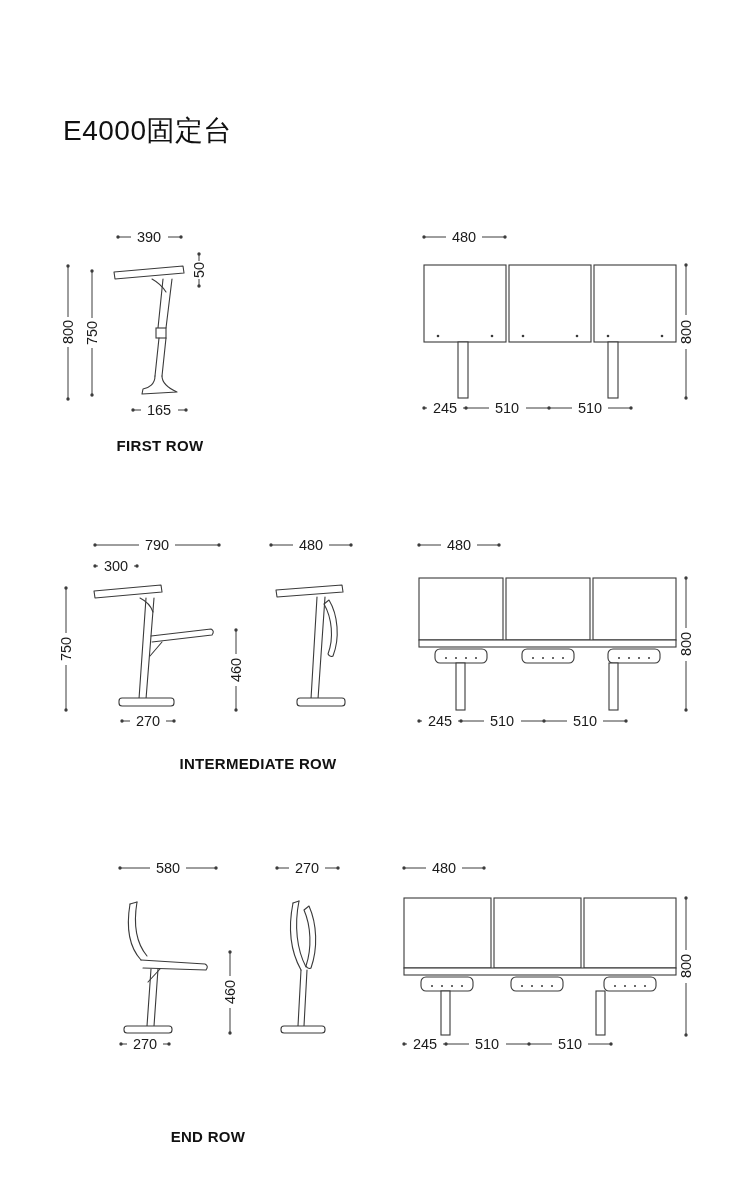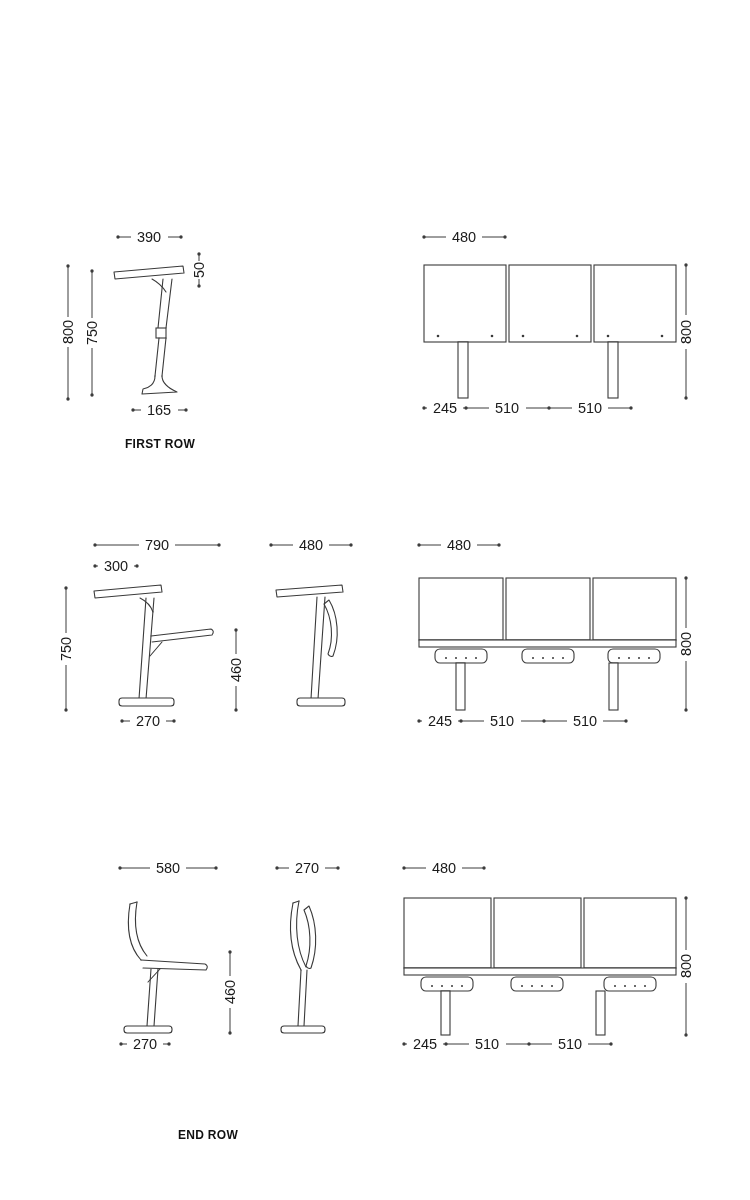--- a/index.html
+++ b/index.html
@@ -5,40 +5,41 @@
   html,body { margin:0; padding:0; background:#fff; }
   .canvas {
     position:relative; width:750px; height:1200px; background:#ffffff;
     font-family:"Liberation Sans", sans-serif; overflow:hidden;
   }
   .page-title {
     position:absolute; left:63px; top:112px;
     font-size:28px; font-weight:500; color:#111; letter-spacing:0.5px;
   }
   .row-label {
-    position:absolute; font-size:12px; font-weight:700; color:#111;
+    position:absolute; font-size:15px; font-weight:700; color:#111;
     letter-spacing:0.3px; text-align:center;
   }
   svg.drawing { position:absolute; left:0; top:0; }
   .dim-line { stroke:#3c3c3c; stroke-width:1; }
   .dim-dot  { fill:#3c3c3c; }
   .dim-text {
     font-family:"Liberation Sans", sans-serif; font-size:14.5px;
     fill:#1a1a1a; text-anchor:middle;
   }
   .draw { stroke:#3a3a3a; stroke-width:1.1; fill:none;
           stroke-linecap:round; stroke-linejoin:round; }
   .panel { fill:#ffffff; stroke:#3a3a3a; stroke-width:1.1; }
   .screw { fill:#3a3a3a; }
 </style>
 </head>
 <body>
 
 <div class="canvas">
 
+  <div class="page-title">E4000固定台</div>
 
   <svg class="drawing" width="750" height="1200" viewBox="0 0 750 1200">
 
     <g>
 
       <g>
         <line class="dim-line" x1="118" y1="237" x2="131" y2="237"></line>
         <line class="dim-line" x1="168" y1="237" x2="181" y2="237"></line>
         <circle class="dim-dot" cx="118" cy="237" r="1.7"></circle>
           <circle class="dim-dot" cx="181" cy="237" r="1.7"></circle>
@@ -348,15 +349,16 @@
         <circle class="dim-dot" cx="529" cy="1044" r="1.7"></circle>
           <circle class="dim-dot" cx="611" cy="1044" r="1.7"></circle>
         <text class="dim-text" x="425" y="1044" dy="0.35em">245</text>
         <text class="dim-text" x="487" y="1044" dy="0.35em">510</text>
         <text class="dim-text" x="570" y="1044" dy="0.35em">510</text>
       </g>
     </g>
   </svg>
 
   <div class="row-label" style="left:60px; top:437px; width:200px;">FIRST ROW</div>
+  <div class="row-label" style="left:108px; top:755px; width:300px;">INTERMEDIATE ROW</div>
   <div class="row-label" style="left:108px; top:1128px; width:200px;">END ROW</div>
 
 </div>
 
 </body></html>

